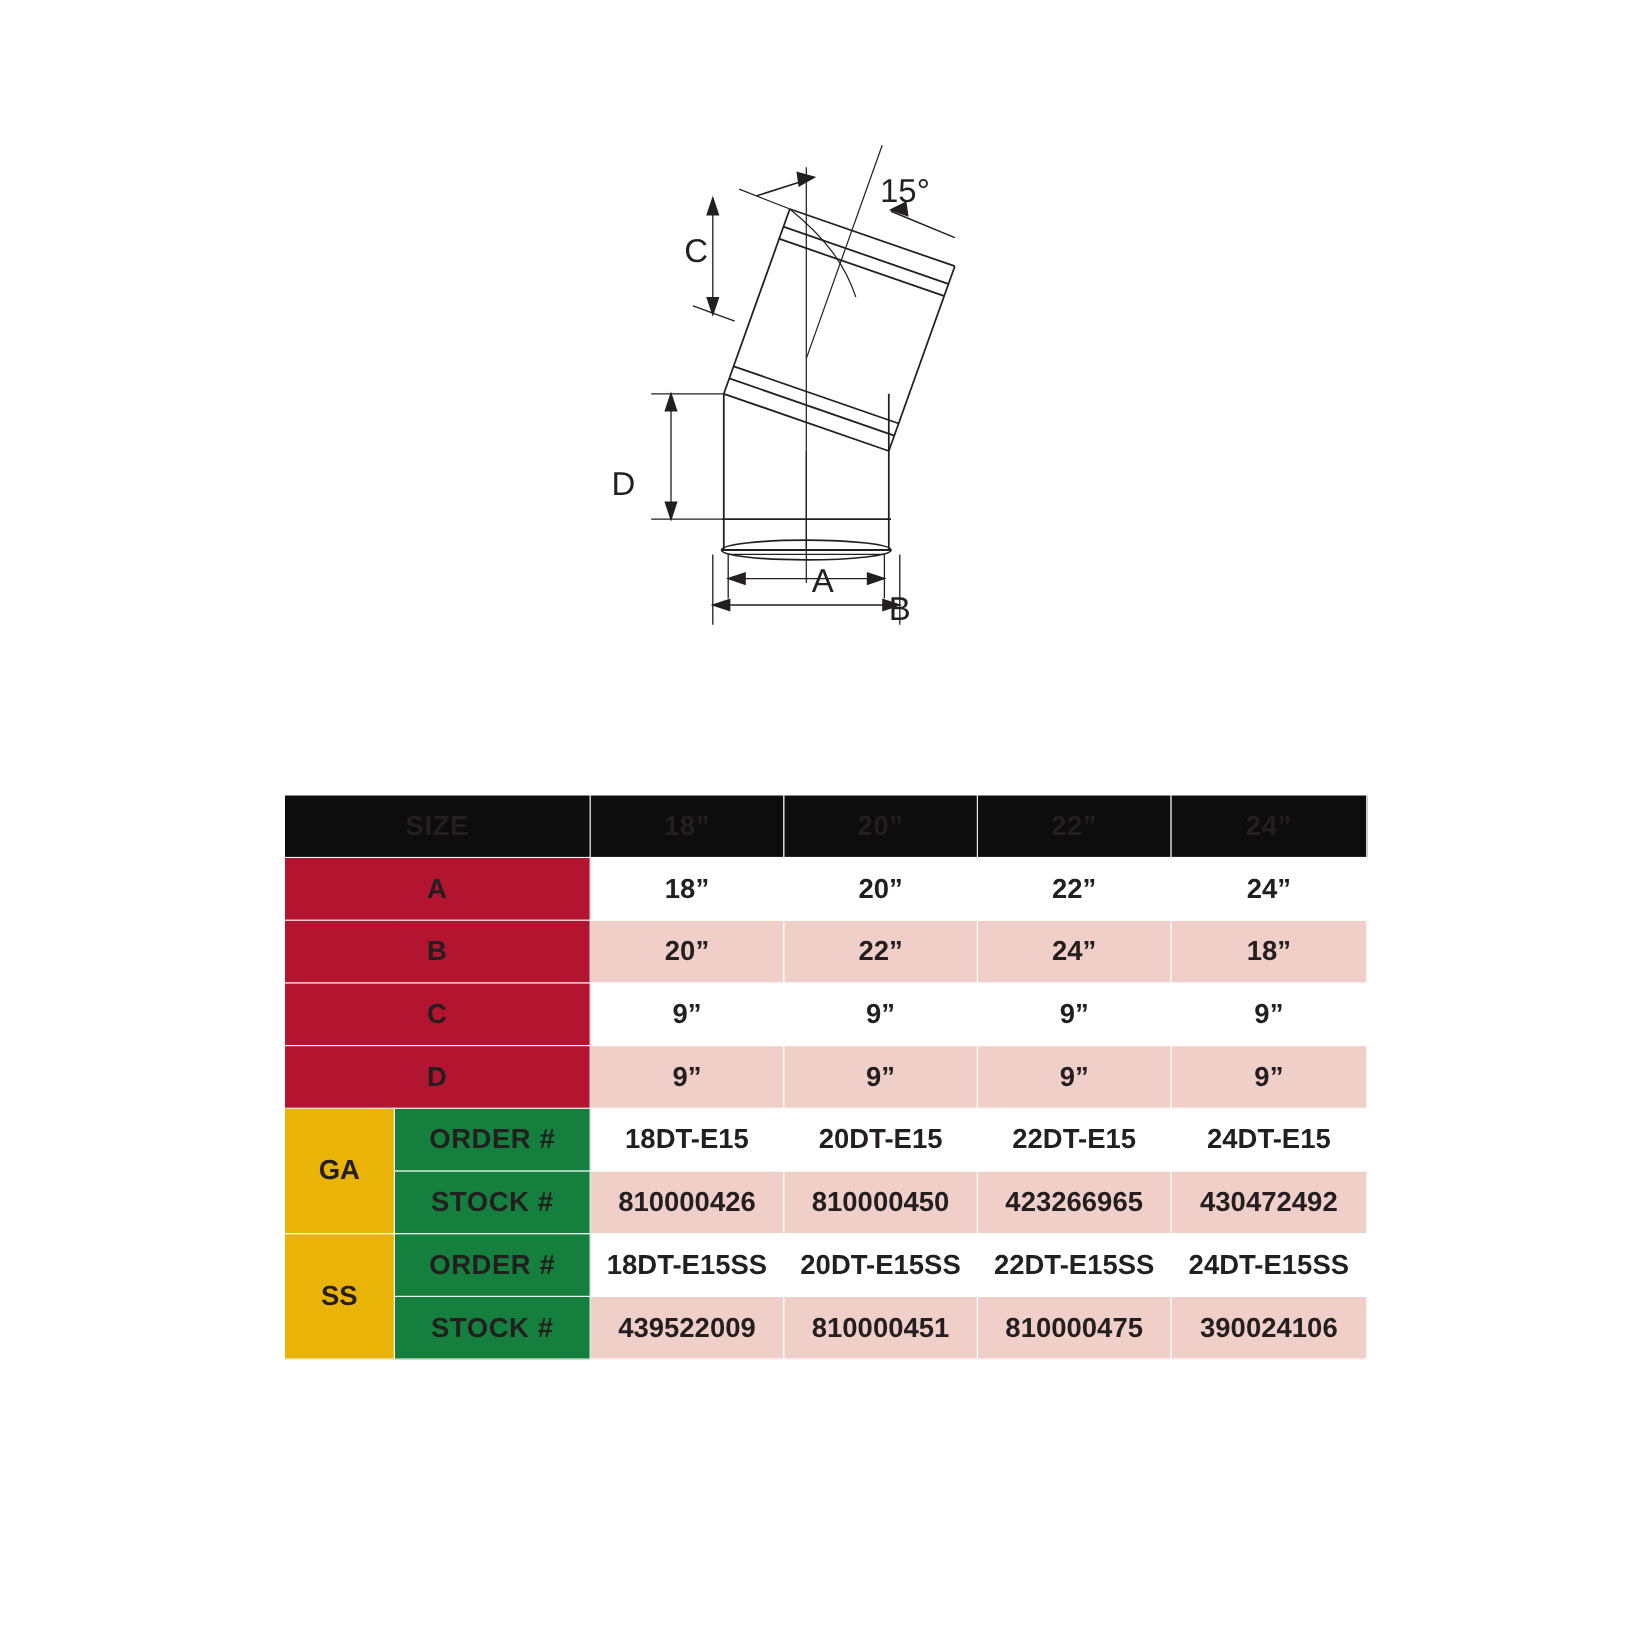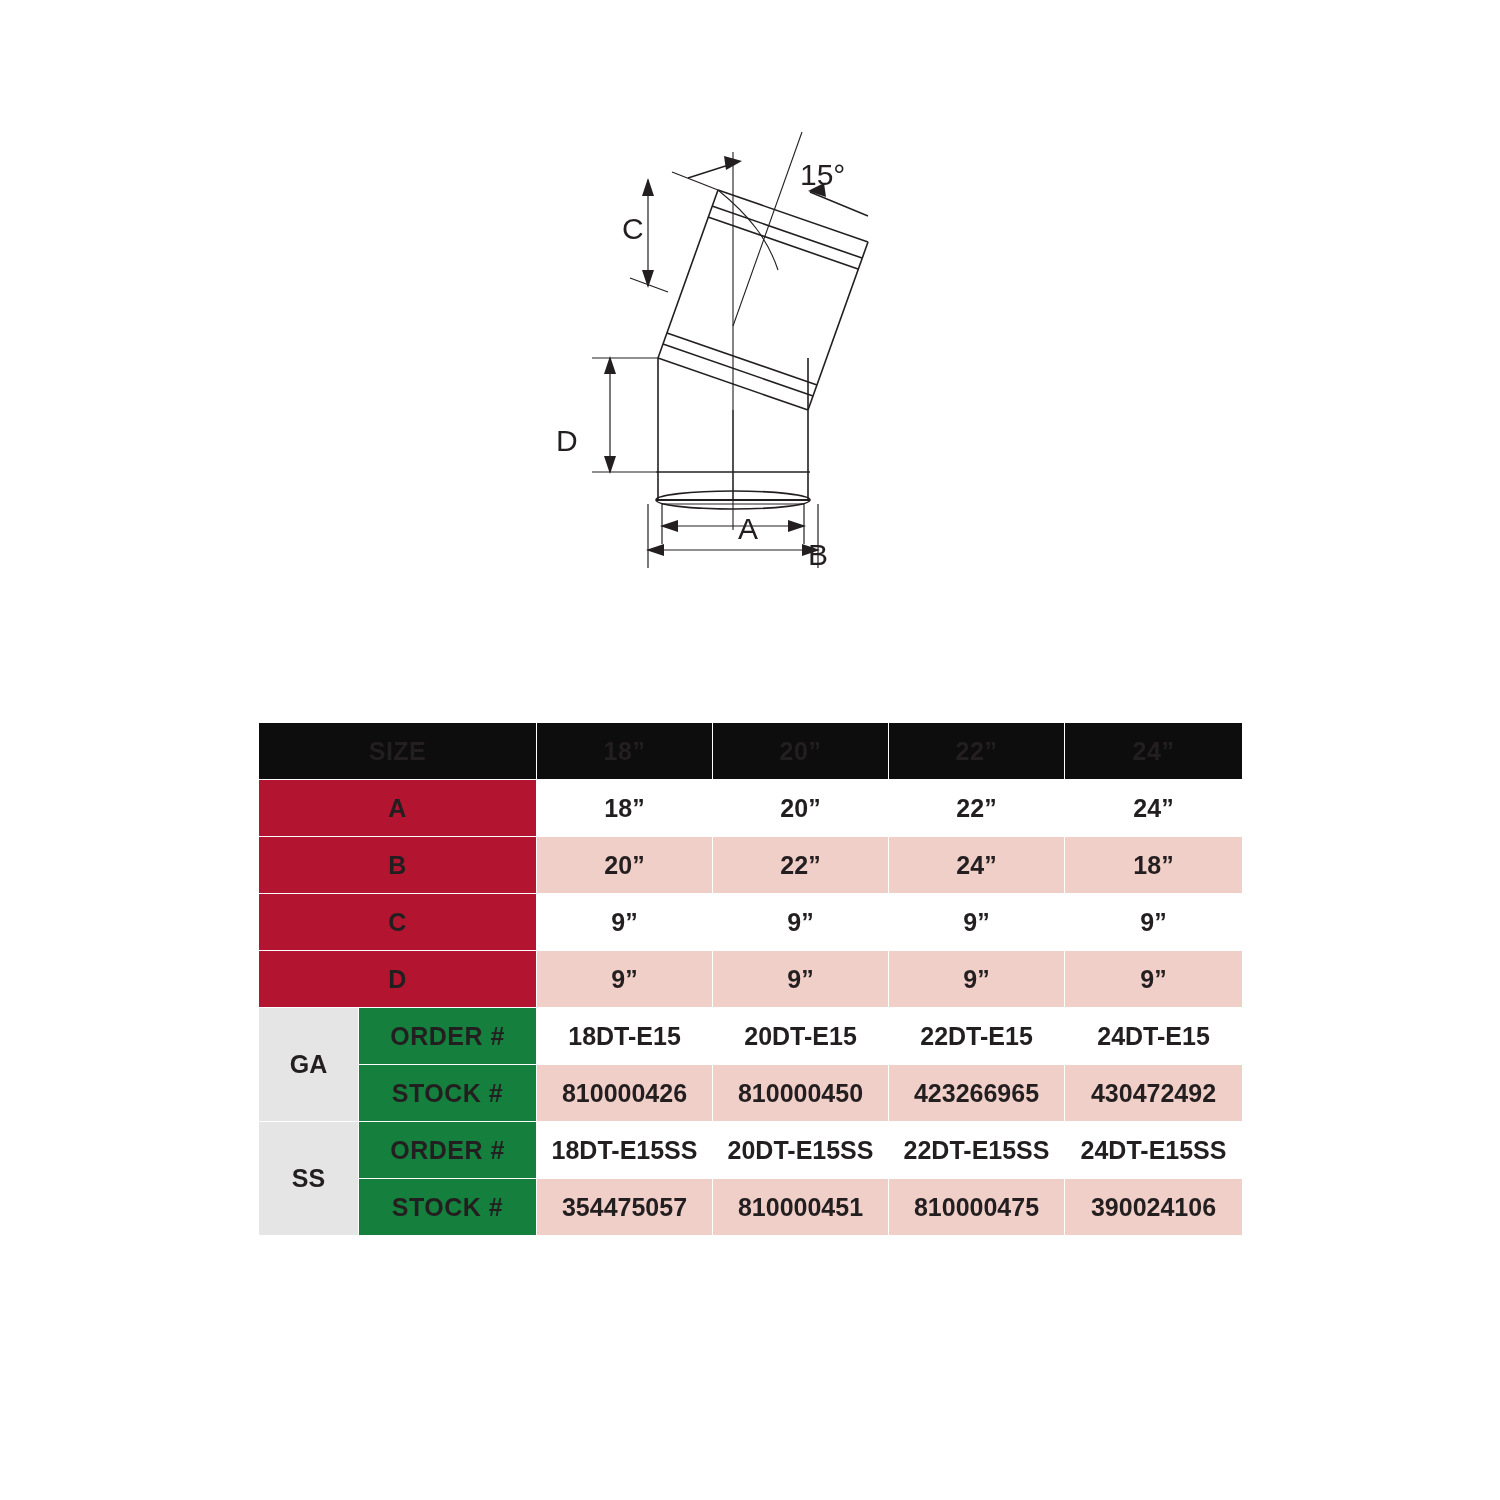--- a/index.html
+++ b/index.html
@@ -64,21 +64,21 @@
     font-size: 27px;
     letter-spacing: 0.5px;
   }
   .row-white {
     background: #ffffff;
   }
   .row-pink {
     background: #f0cfc8;
   }
   .grp-cell {
-    background: #e5e5e5;
+    background: #eab308;
     color: #ffffff;
     font-size: 27px;
     width: 100px;
   }
   .sub-cell {
     background: #15803d;
     color: #ffffff;
     font-size: 25px;
     letter-spacing: 0.5px;
   }
@@ -256,20 +256,20 @@
         <td class="grp-cell" rowspan="2">SS</td>
         <td class="sub-cell">ORDER #</td>
         <td class="row-white">18DT-E15SS</td>
         <td class="row-white">20DT-E15SS</td>
         <td class="row-white">22DT-E15SS</td>
         <td class="row-white">24DT-E15SS</td>
       </tr>
 
       <tr>
         <td class="sub-cell">STOCK #</td>
-        <td class="row-pink">354475057</td>
+        <td class="row-pink">439522009</td>
         <td class="row-pink">810000451</td>
         <td class="row-pink">810000475</td>
         <td class="row-pink">390024106</td>
       </tr>
     </tbody>
   </table>
 </div>
 
 </body></html>

